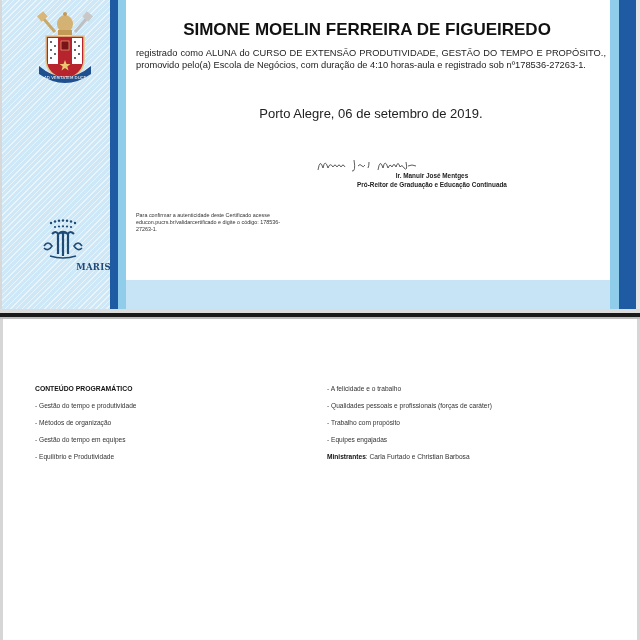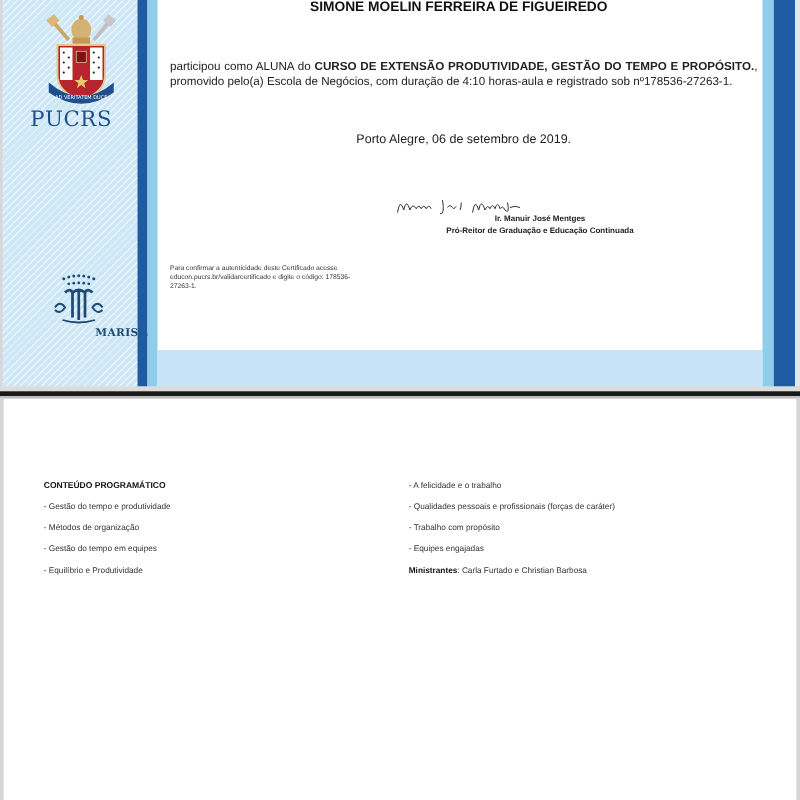--- a/index.html
+++ b/index.html
@@ -23,24 +23,24 @@
     .bottom-edge { position: absolute; left: 0; top: 309px; width: 640px; height: 4px; background: #dcdcdc; }
 
     
     .seal { position: absolute; left: 33px; top: 8px; width: 60px; height: 78px; }
     .pucrs-word { position: absolute; left: 0; top: 86px; width: 110px; text-align: center; font-family: "DejaVu Serif", serif; font-size: 17px; color: #1f4f8f; letter-spacing: 0.5px; }
     .marista-logo { position: absolute; left: 38px; top: 218px; width: 46px; height: 42px; }
     .marista-word { position: absolute; left: 0; top: 262px; width: 122px; text-align: right; font-family: "DejaVu Serif", serif; font-size: 8.5px; font-weight: bold; color: #1e4a75; letter-spacing: 0.3px; }
 
     
     .content { position: absolute; left: 136px; top: 0; width: 470px; }
-    .student-name { position: absolute; left: 0; top: 0; width: 462px; text-align: center; font-size: 11px; font-weight: bold; color: #111; }
+    .student-name { position: absolute; left: 0; top: 20px; width: 462px; text-align: center; font-size: 17px; font-weight: bold; color: #111; }
     .body-text { position: absolute; left: 0; top: 48px; width: 470px; font-size: 9.3px; line-height: 11.5px; text-align: justify; color: #222; }
-    .body-text b { font-weight: bold; }
-    .place-date { position: absolute; left: 0; top: 106px; width: 470px; text-align: center; font-size: 10px; color: #222; }
+    .body-text b { font-weight: normal; }
+    .place-date { position: absolute; left: 0; top: 106px; width: 470px; text-align: center; font-size: 13px; color: #222; }
     .signature { position: absolute; left: 180px; top: 154px; width: 105px; height: 20px; }
     .signer-name { position: absolute; left: 0; top: 172px; width: 462px; padding-left: 130px; text-align: center; font-size: 6.4px; font-weight: bold; color: #222; }
     .signer-title { position: absolute; left: 0; top: 181px; width: 462px; padding-left: 130px; text-align: center; font-size: 6.4px; font-weight: bold; color: #222; }
     .verify-text { position: absolute; left: 0; top: 212px; width: 150px; font-size: 5.4px; line-height: 7px; color: #333; }
 
     
     .separator { position: absolute; left: 0; top: 313px; width: 640px; height: 4px; background: #1a1a1a; }
     .sep-shadow { position: absolute; left: 0; top: 317px; width: 640px; height: 2px; background: #bdbdbd; }
 
     
@@ -87,21 +87,20 @@
           <circle cx="40" cy="50" r="0.9"></circle>
       </g>
 
       <rect x="26" y="33" width="8" height="9" fill="#7a1318" stroke="#e4c98a" stroke-width="0.6"></rect>
 
       <path d="M30 52 L31.5 56 L35.5 56 L32.3 58.5 L33.5 62.5 L30 60 L26.5 62.5 L27.7 58.5 L24.5 56 L28.5 56 Z" fill="#e8c770"></path>
 
       <path d="M4 58 Q30 80 56 58 L56 66 Q30 84 4 66 Z" fill="#1f4f8f"></path>
       <text x="30" y="71" text-anchor="middle" font-size="4" fill="#ffffff" font-family="DejaVu Sans, sans-serif">AD VERITATEM DUCE</text>
     </svg>
-    <div class="pucrs-word">PUCRS</div>
 
     <svg class="marista-logo" viewBox="0 0 46 42">
       <g fill="#1e4a75">
         <circle cx="11" cy="5" r="1.2"></circle>
           <circle cx="15" cy="3.5" r="1.2"></circle>
           <circle cx="19" cy="2.8" r="1.2"></circle>
           <circle cx="23" cy="2.5" r="1.2"></circle>
           <circle cx="27" cy="2.8" r="1.2"></circle>
           <circle cx="31" cy="3.5" r="1.2"></circle>
           <circle cx="35" cy="5" r="1.2"></circle>
@@ -121,21 +120,21 @@
   <div class="stripe-dark-left"></div>
   <div class="stripe-light-left"></div>
   <div class="bottom-band"></div>
   <div class="stripe-light-right"></div>
   <div class="stripe-dark-right"></div>
   <div class="right-edge"></div>
   <div class="bottom-edge"></div>
 
   <div class="content">
     <div class="student-name">SIMONE MOELIN FERREIRA DE FIGUEIREDO</div>
-    <div class="body-text"><span>participou como ALUNA do </span><b>CURSO DE EXTENSÃO PRODUTIVIDADE, GESTÃO DO TEMPO E PROPÓSITO.</b><span>, promovido pelo(a) Escola de Negócios, com duração de 4:10 horas-aula e registrado sob nº178536-27263-1.</span></div>
+    <div class="body-text"><span>registrado como ALUNA do </span><b>CURSO DE EXTENSÃO PRODUTIVIDADE, GESTÃO DO TEMPO E PROPÓSITO.</b><span>, promovido pelo(a) Escola de Negócios, com duração de 4:10 horas-aula e registrado sob nº178536-27263-1.</span></div>
     <div class="place-date">Porto Alegre, 06 de setembro de 2019.</div>
 
     <svg class="signature" viewBox="0 0 105 20">
       <path d="M2 16 Q4 4 7 14 Q9 4 12 14 Q14 8 17 13 Q19 9 21 13 Q23 9 25 13 Q27 9 29 13 M38 6 Q40 18 36 17 M42 12 Q44 9 46 12 Q47 14 49 11 M53 8 Q53 12 52 14 M62 16 Q64 4 67 14 Q69 4 72 14 Q74 9 76 13 Q78 8 80 13 Q82 6 84 13 Q86 10 88 14 Q92 18 90 8 M92 12 Q96 10 100 12" stroke="#333" stroke-width="0.8" fill="none"></path>
     </svg>
     <div class="signer-name">Ir. Manuir José Mentges</div>
     <div class="signer-title">Pró-Reitor de Graduação e Educação Continuada</div>
 
     <div class="verify-text">Para confirmar a autenticidade deste Certificado acesse educon.pucrs.br/validarcertificado e digite o código: 178536-27263-1.</div>
   </div>

